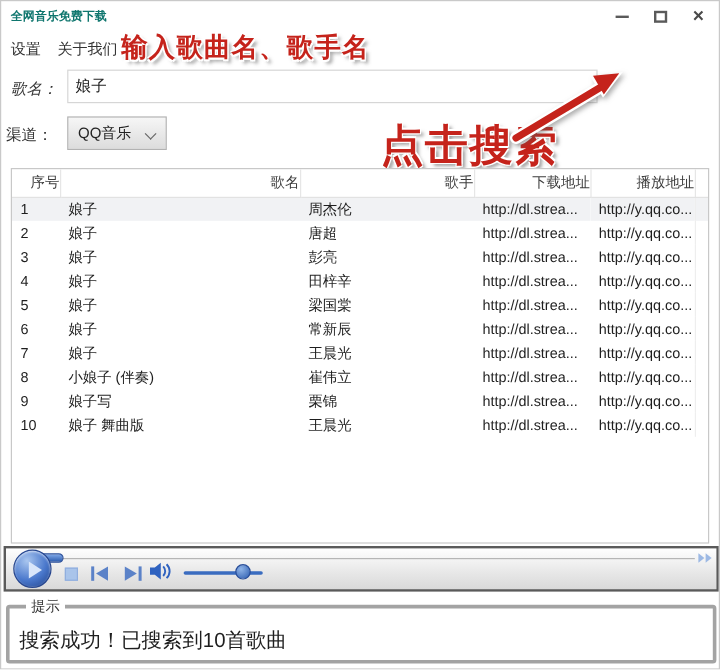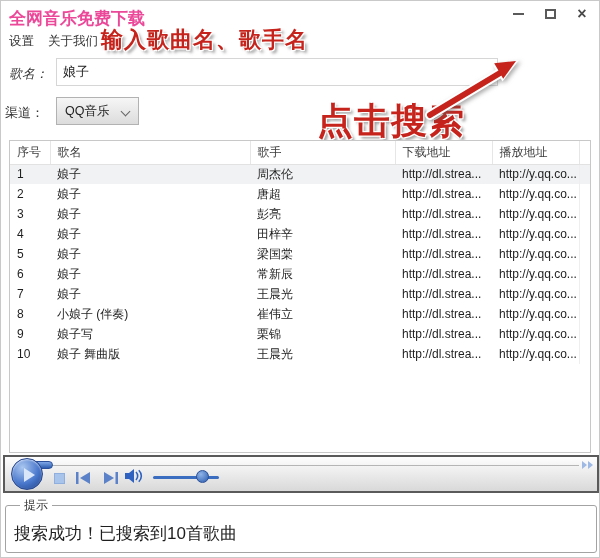--- a/index.html
+++ b/index.html
@@ -3,21 +3,21 @@
 <meta charset="utf-8">
 <style>
   * { margin:0; padding:0; box-sizing:border-box; }
   html,body { width:600px; height:558px; background:#fff; }
   body { font-family:"Liberation Sans","DejaVu Sans",sans-serif; }
   .window { position:relative; width:600px; height:558px; background:#fff;
             border:1px solid #c9c9c9; overflow:hidden; }
 
   
   .titlebar { position:absolute; left:0; top:0; width:100%; height:28px; }
-  .title { position:absolute; left:8px; top:6px; font-size:17px; font-weight:bold; color:#ec4899; }
+  .title { position:absolute; left:8px; top:6px; font-size:10px; font-weight:bold; color:#0f766e; }
   .win-controls { position:absolute; right:8px; top:4px; display:flex; gap:14px; align-items:center; }
   .win-btn { width:18px; height:18px; display:flex; align-items:center; justify-content:center;
              color:#555; cursor:default; }
   .min-line { width:11px; height:2px; background:#5a5a5a; }
   .max-box { width:11px; height:10px; border:2px solid #5a5a5a; }
   .close-x { font-size:16px; font-weight:bold; color:#4a4a4a; line-height:1; }
 
   
   .menubar { position:absolute; left:8px; top:32px; display:flex; gap:14px; font-size:12.5px; color:#333; }
   .menu-item { cursor:default;text-align:center; }
@@ -44,21 +44,21 @@
       background:linear-gradient(#f6f6f6,#dcdcdc); border:1px solid #b2b2b2;
       font-size:12.5px; color:#222; display:flex; align-items:center; padding-left:8px; }
   .chevron { position:absolute; right:9px; top:10px; width:7px; height:7px;
       border-right:1.6px solid #666; border-bottom:1.6px solid #666; transform:rotate(45deg); }
 
   
   .grid { position:absolute; left:8px; top:139px; width:582px; height:313px;
       border:1px solid #c8c8c8; background:#fff; overflow:hidden; }
   table { border-collapse:collapse; width:100%; table-layout:fixed; }
   col.c0{width:40px} col.c1{width:200px} col.c2{width:145px} col.c3{width:97px} col.c4{width:87px}
-  th { height:23px; font-size:12px; font-weight:normal; color:#3c3c3c; text-align:left;
+  th { height:23px; font-size:12px; font-weight:normal; color:#3c3c3c; text-align:right;
        padding-left:7px; border-bottom:1px solid #e2e2e2; border-right:1px solid #e6e6e6;
        white-space:nowrap; overflow:hidden; }
   th:last-child { border-right:none; }
   td { height:20px; font-size:12px; color:#1e1e1e; padding-left:7px; white-space:nowrap;
        overflow:hidden; }
   td:nth-child(6) { border-left:1px solid #eee; }
   tr.selected td { background:#f1f2f4; }
 
   
   .player { position:absolute; left:2px; top:454px; width:596px; height:38px;
@@ -81,21 +81,21 @@
   .pn { position:absolute; top:13px; width:22px; height:16px; }
   .prev-btn { left:68px; } .next-btn { left:94px; }
   .speaker { position:absolute; left:118px; top:11px; }
   .vol-track { position:absolute; left:148px; top:19px; width:66px; height:3px;
       background:#3a6cc0; border-radius:2px; }
   .vol-thumb { position:absolute; left:191px; top:13px; width:13px; height:13px; border-radius:50%;
       background:radial-gradient(circle at 35% 30%, #8fb4e8, #2c5cae); border:1px solid #2a4f9a; }
 
   
   fieldset.status { position:absolute; left:4px; top:496px; width:592px; height:56px;
-      border:1px solid #a3a3a3; border-radius:3px; padding:2px 8px; }
+      border:3px solid #a3a3a3; border-radius:3px; padding:2px 8px; }
   fieldset.status legend { font-size:12px; color:#333; padding:0 4px; margin-left:6px; }
   .status-msg { font-size:17px; color:#1e1e1e; margin-top:6px; }
 </style>
 </head>
 <body>
 
 <div class="window">
 
   <div class="titlebar">
     <span class="title">全网音乐免费下载</span>

